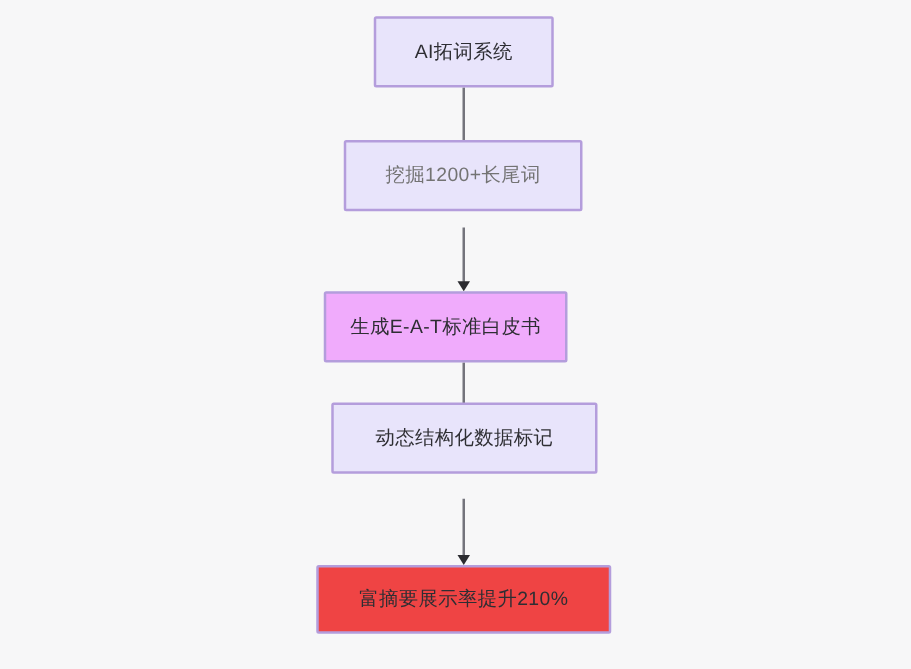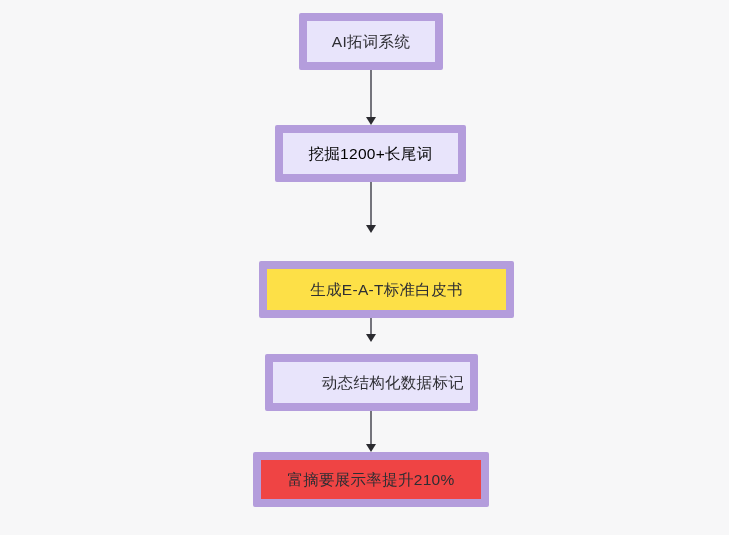--- a/index.html
+++ b/index.html
@@ -15,21 +15,21 @@
   }
   #flow-canvas {
     position: relative;
     width: 729px;
     height: 535px;
   }
   .node {
     position: absolute;
     box-sizing: border-box;
     background: #e8e4fb;
-    border: 8px solid #0ea5e9;
+    border: 2px solid #0ea5e9;
     border-radius: 2px;
     display: flex;
     align-items: center;
     justify-content: center;
     color: #2e2e33;
     font-size: 15.5px;
     letter-spacing: 0.3px;
     white-space: nowrap;
     user-select: none;
   }
@@ -80,29 +80,29 @@
 
   <div class="edge" style="left: 370px; top: 399px; width: 2px; height: 53px;">
     <div class="edge-line" style="height: 46px; background: rgb(116, 116, 124);"></div>
     <div class="edge-arrowhead" style="border-top-color: rgb(43, 43, 48);"></div>
   </div>
 
   <div class="node" style="left: 299px; top: 13px; width: 144px; height: 57px; background: rgb(232, 228, 251); border-color: rgb(180, 157, 220); color: rgb(46, 46, 51);">
     <span class="node-label">AI拓词系统</span>
   </div>
 
-  <div class="node" style="left: 275px; top: 125px; width: 191px; height: 57px; background: rgb(232, 228, 251); border-color: rgb(180, 157, 220); color: #000000;">
+  <div class="node" style="left: 275px; top: 112px; width: 191px; height: 57px; background: rgb(232, 228, 251); border-color: rgb(180, 157, 220); color: #737373;">
     <span class="node-label">挖掘1200+长尾词</span>
   </div>
 
-  <div class="node" style="left: 259px; top: 233px; width: 255px; height: 57px; background: #fde047; border-color: rgb(180, 157, 220); color: rgb(46, 46, 51); margin-top: 28px;">
+  <div class="node" style="left: 259px; top: 233px; width: 195px; height: 57px; background: #f0abfc; border-color: rgb(180, 157, 220); color: rgb(46, 46, 51);">
     <span class="node-label">生成E-A-T标准白皮书</span>
   </div>
 
-  <div class="node" style="left: 265px; top: 354px; width: 213px; height: 57px; background: rgb(232, 228, 251); border-color: rgb(180, 157, 220); color: rgb(46, 46, 51); justify-content: flex-end;">
+  <div class="node" style="left: 265px; top: 322px; width: 213px; height: 57px; background: rgb(232, 228, 251); border-color: rgb(180, 157, 220); color: rgb(46, 46, 51);">
     <span class="node-label">动态结构化数据标记</span>
   </div>
 
   <div class="node" style="left: 253px; top: 452px; width: 236px; height: 55px; background: #ef4444; border-color: rgb(180, 157, 220); color: rgb(46, 46, 51);">
     <span class="node-label">富摘要展示率提升210%</span>
   </div>
 
 </div>
 
 </body></html>

